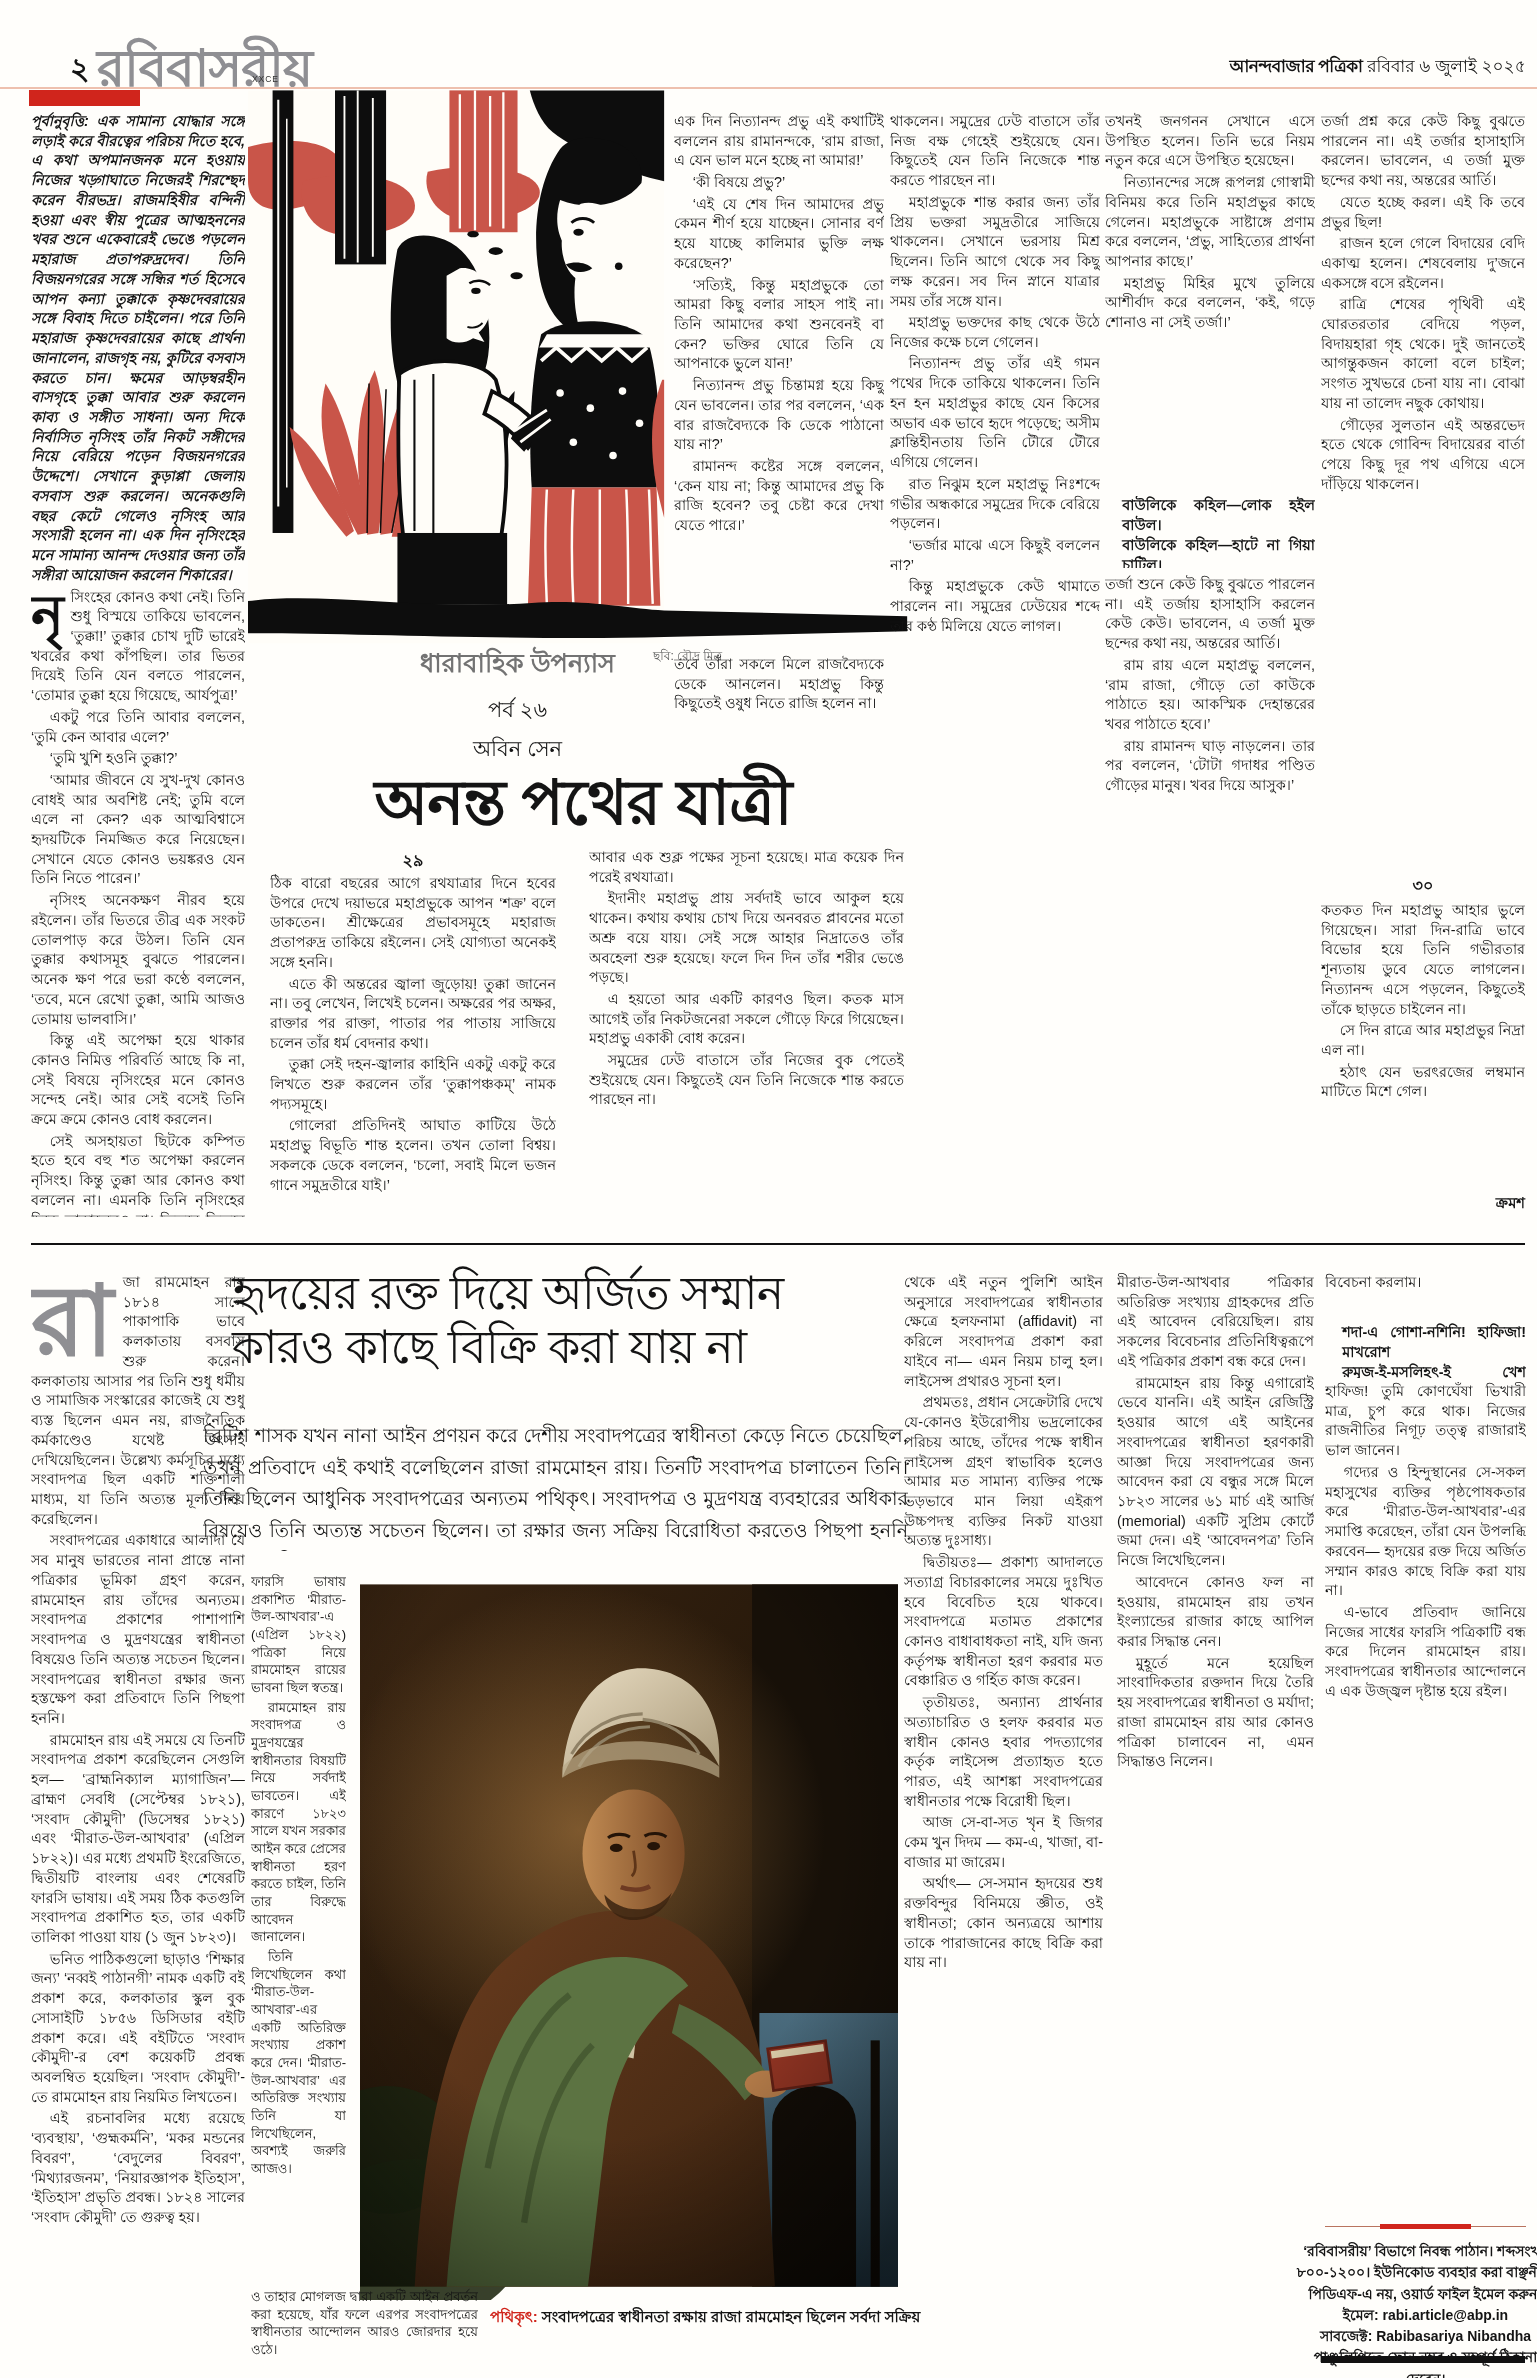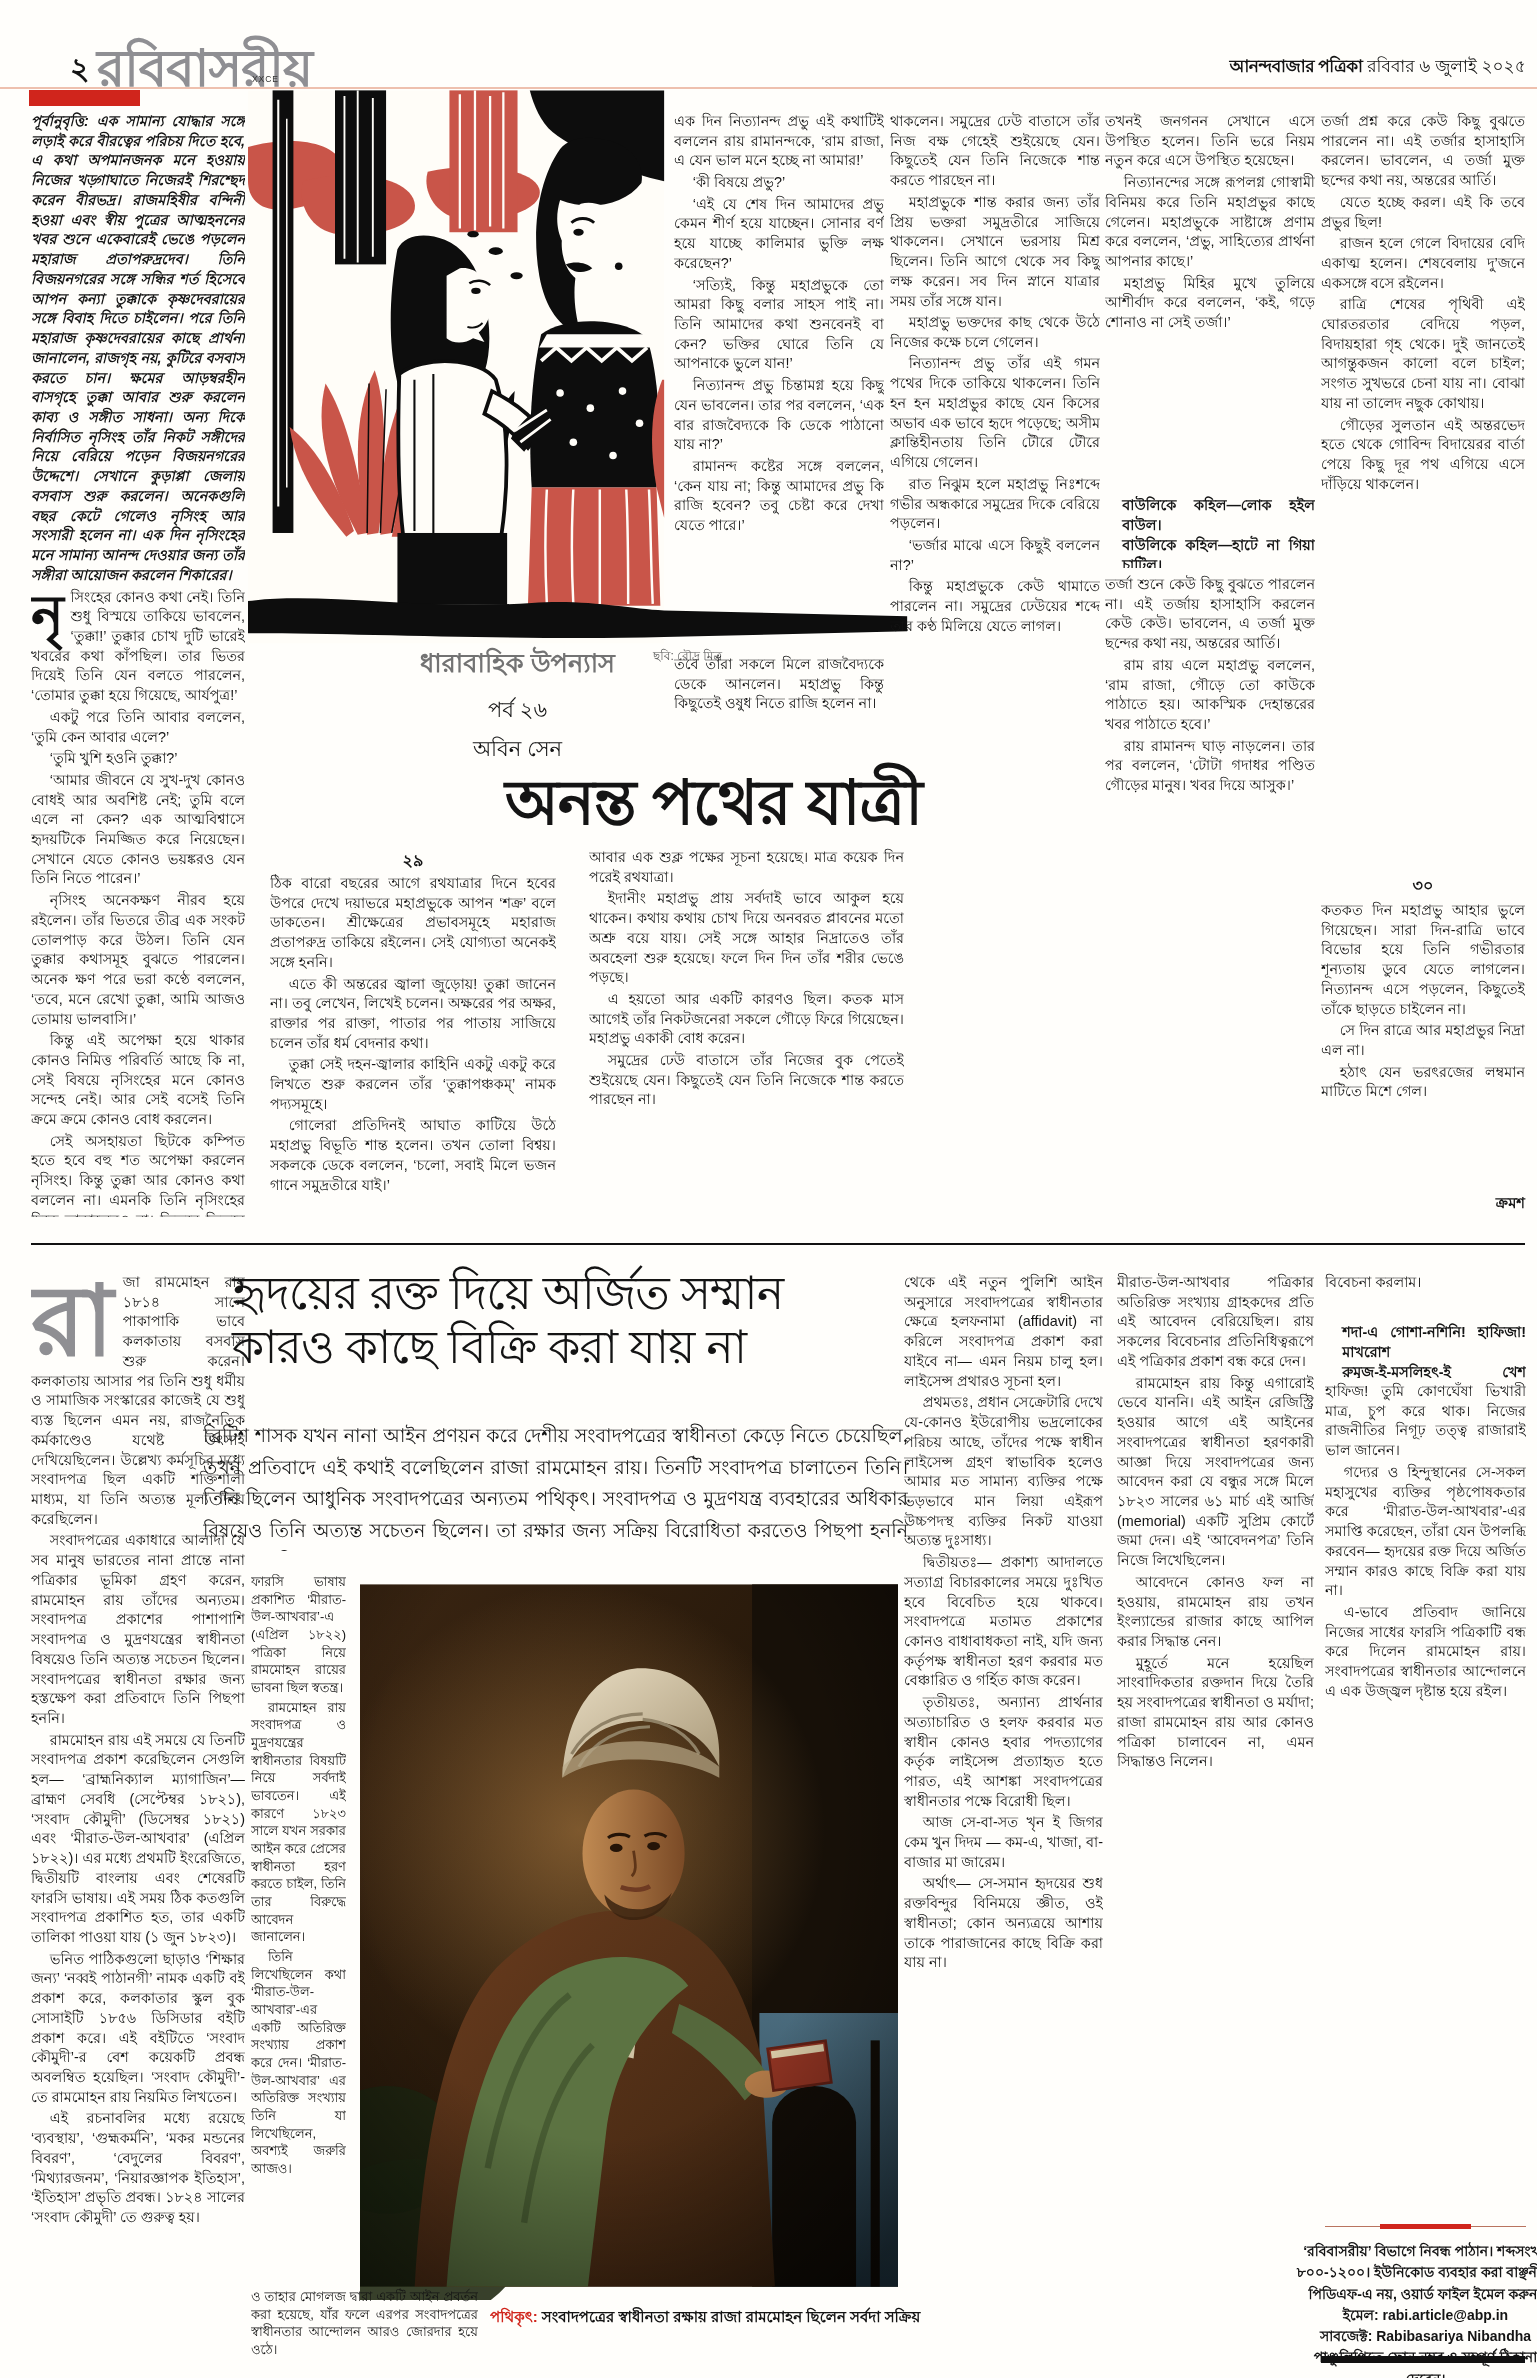--- a/index.html
+++ b/index.html
@@ -118,21 +118,21 @@
       <path d="M0,540 C80,530 180,550 300,542 C360,538 400,548 440,550 L697,556 L697,572 L440,578 C300,582 120,574 0,574 Z" fill="#0d0d0d"></path>
     </svg>
   </div>
   <div class="abs credit" style="left:653px;top:647px;">ছবি: রৌদ্র মিত্র</div>
 
   <div class="abs" style="left:328px;top:644px;width:379px;text-align:center;">
     <div class="label-red">ধারাবাহিক উপন্যাস</div>
     <div class="part">পর্ব ২৬</div>
     <div class="author">অবিন সেন</div>
   </div>
-  <div class="abs novel-title" style="left:260px;top:755px;width:662px;text-align:right;">অনন্ত পথের যাত্রী</div>
+  <div class="abs novel-title" style="left:252px;top:755px;width:662px;">অনন্ত পথের যাত্রী</div>
 
   <div class="abs col" style="left:31px;top:112px;width:214px;height:1105px;">
     <p class="recap">পূর্বানুবৃত্তি: এক সামান্য যোদ্ধার সঙ্গে লড়াই করে বীরত্বের পরিচয় দিতে হবে, এ কথা অপমানজনক মনে হওয়ায় নিজের খড়্গাঘাতে নিজেরই শিরশ্ছেদ করেন বীরভদ্র। রাজমহিষীর বন্দিনী হওয়া এবং স্বীয় পুত্রের আত্মহননের খবর শুনে একেবারেই ভেঙে পড়লেন মহারাজ প্রতাপরুদ্রদেব। তিনি বিজয়নগরের সঙ্গে সন্ধির শর্ত হিসেবে আপন কন্যা তুক্কাকে কৃষ্ণদেবরায়ের সঙ্গে বিবাহ দিতে চাইলেন। পরে তিনি মহারাজ কৃষ্ণদেবরায়ের কাছে প্রার্থনা জানালেন, রাজগৃহ নয়, কুটিরে বসবাস করতে চান। ক্ষমের আড়ম্বরহীন বাসগৃহে তুক্কা আবার শুরু করলেন কাব্য ও সঙ্গীত সাধনা। অন্য দিকে নির্বাসিত নৃসিংহ তাঁর নিকট সঙ্গীদের নিয়ে বেরিয়ে পড়েন বিজয়নগরের উদ্দেশে। সেখানে কুড়াপ্পা জেলায় বসবাস শুরু করলেন। অনেকগুলি বছর কেটে গেলেও নৃসিংহ আর সংসারী হলেন না। এক দিন নৃসিংহের মনে সামান্য আনন্দ দেওয়ার জন্য তাঁর সঙ্গীরা আয়োজন করলেন শিকারের।</p>
     <span class="dropcap">নৃ</span>
     <div>
         <p>সিংহের কোনও কথা নেই। তিনি শুধু বিস্ময়ে তাকিয়ে ভাবলেন, ‘তুক্কা!’ তুক্কার চোখ দুটি ভারেই খবরের কথা কাঁপছিল। তার ভিতর দিয়েই তিনি যেন বলতে পারলেন, ‘তোমার তুক্কা হয়ে গিয়েছে, আর্যপুত্র!’</p>
         <p>একটু পরে তিনি আবার বললেন, ‘তুমি কেন আবার এলে?’</p>
         <p>‘তুমি খুশি হওনি তুক্কা?’</p>
         <p>‘আমার জীবনে যে সুখ-দুখ কোনও বোধই আর অবশিষ্ট নেই; তুমি বলে এলে না কেন? এক আত্মবিশ্বাসে হৃদয়টিকে নিমজ্জিত করে নিয়েছেন। সেখানে যেতে কোনও ভয়ঙ্করও যেন তিনি নিতে পারেন।’</p>
         <p>নৃসিংহ অনেকক্ষণ নীরব হয়ে রইলেন। তাঁর ভিতরে তীব্র এক সংকট তোলপাড় করে উঠল। তিনি যেন তুক্কার কথাসমূহ বুঝতে পারলেন। অনেক ক্ষণ পরে ভরা কণ্ঠে বললেন, ‘তবে, মনে রেখো তুক্কা, আমি আজও তোমায় ভালবাসি।’</p>

